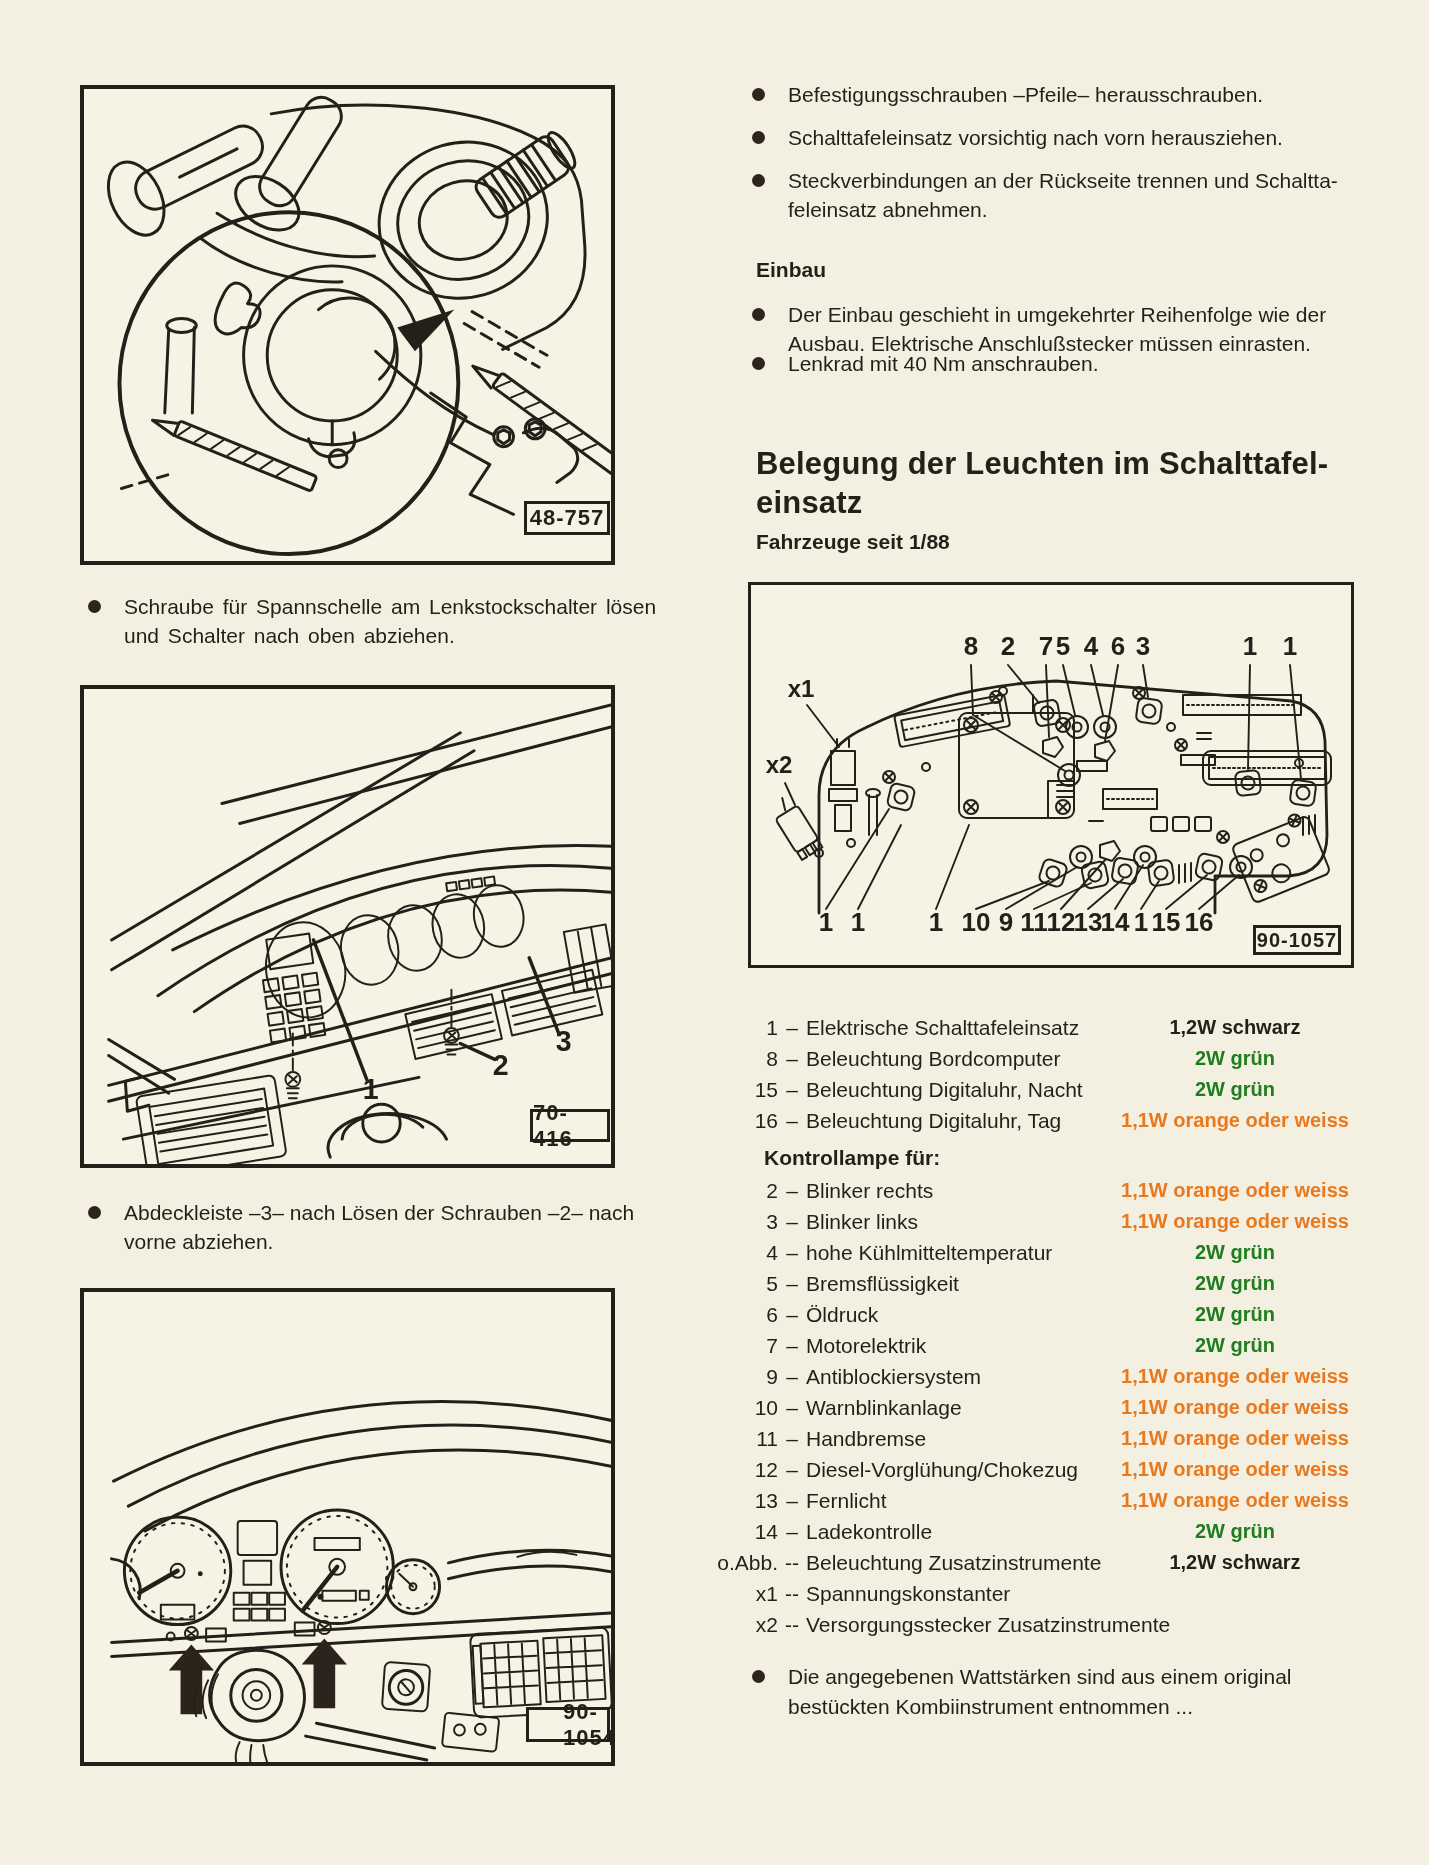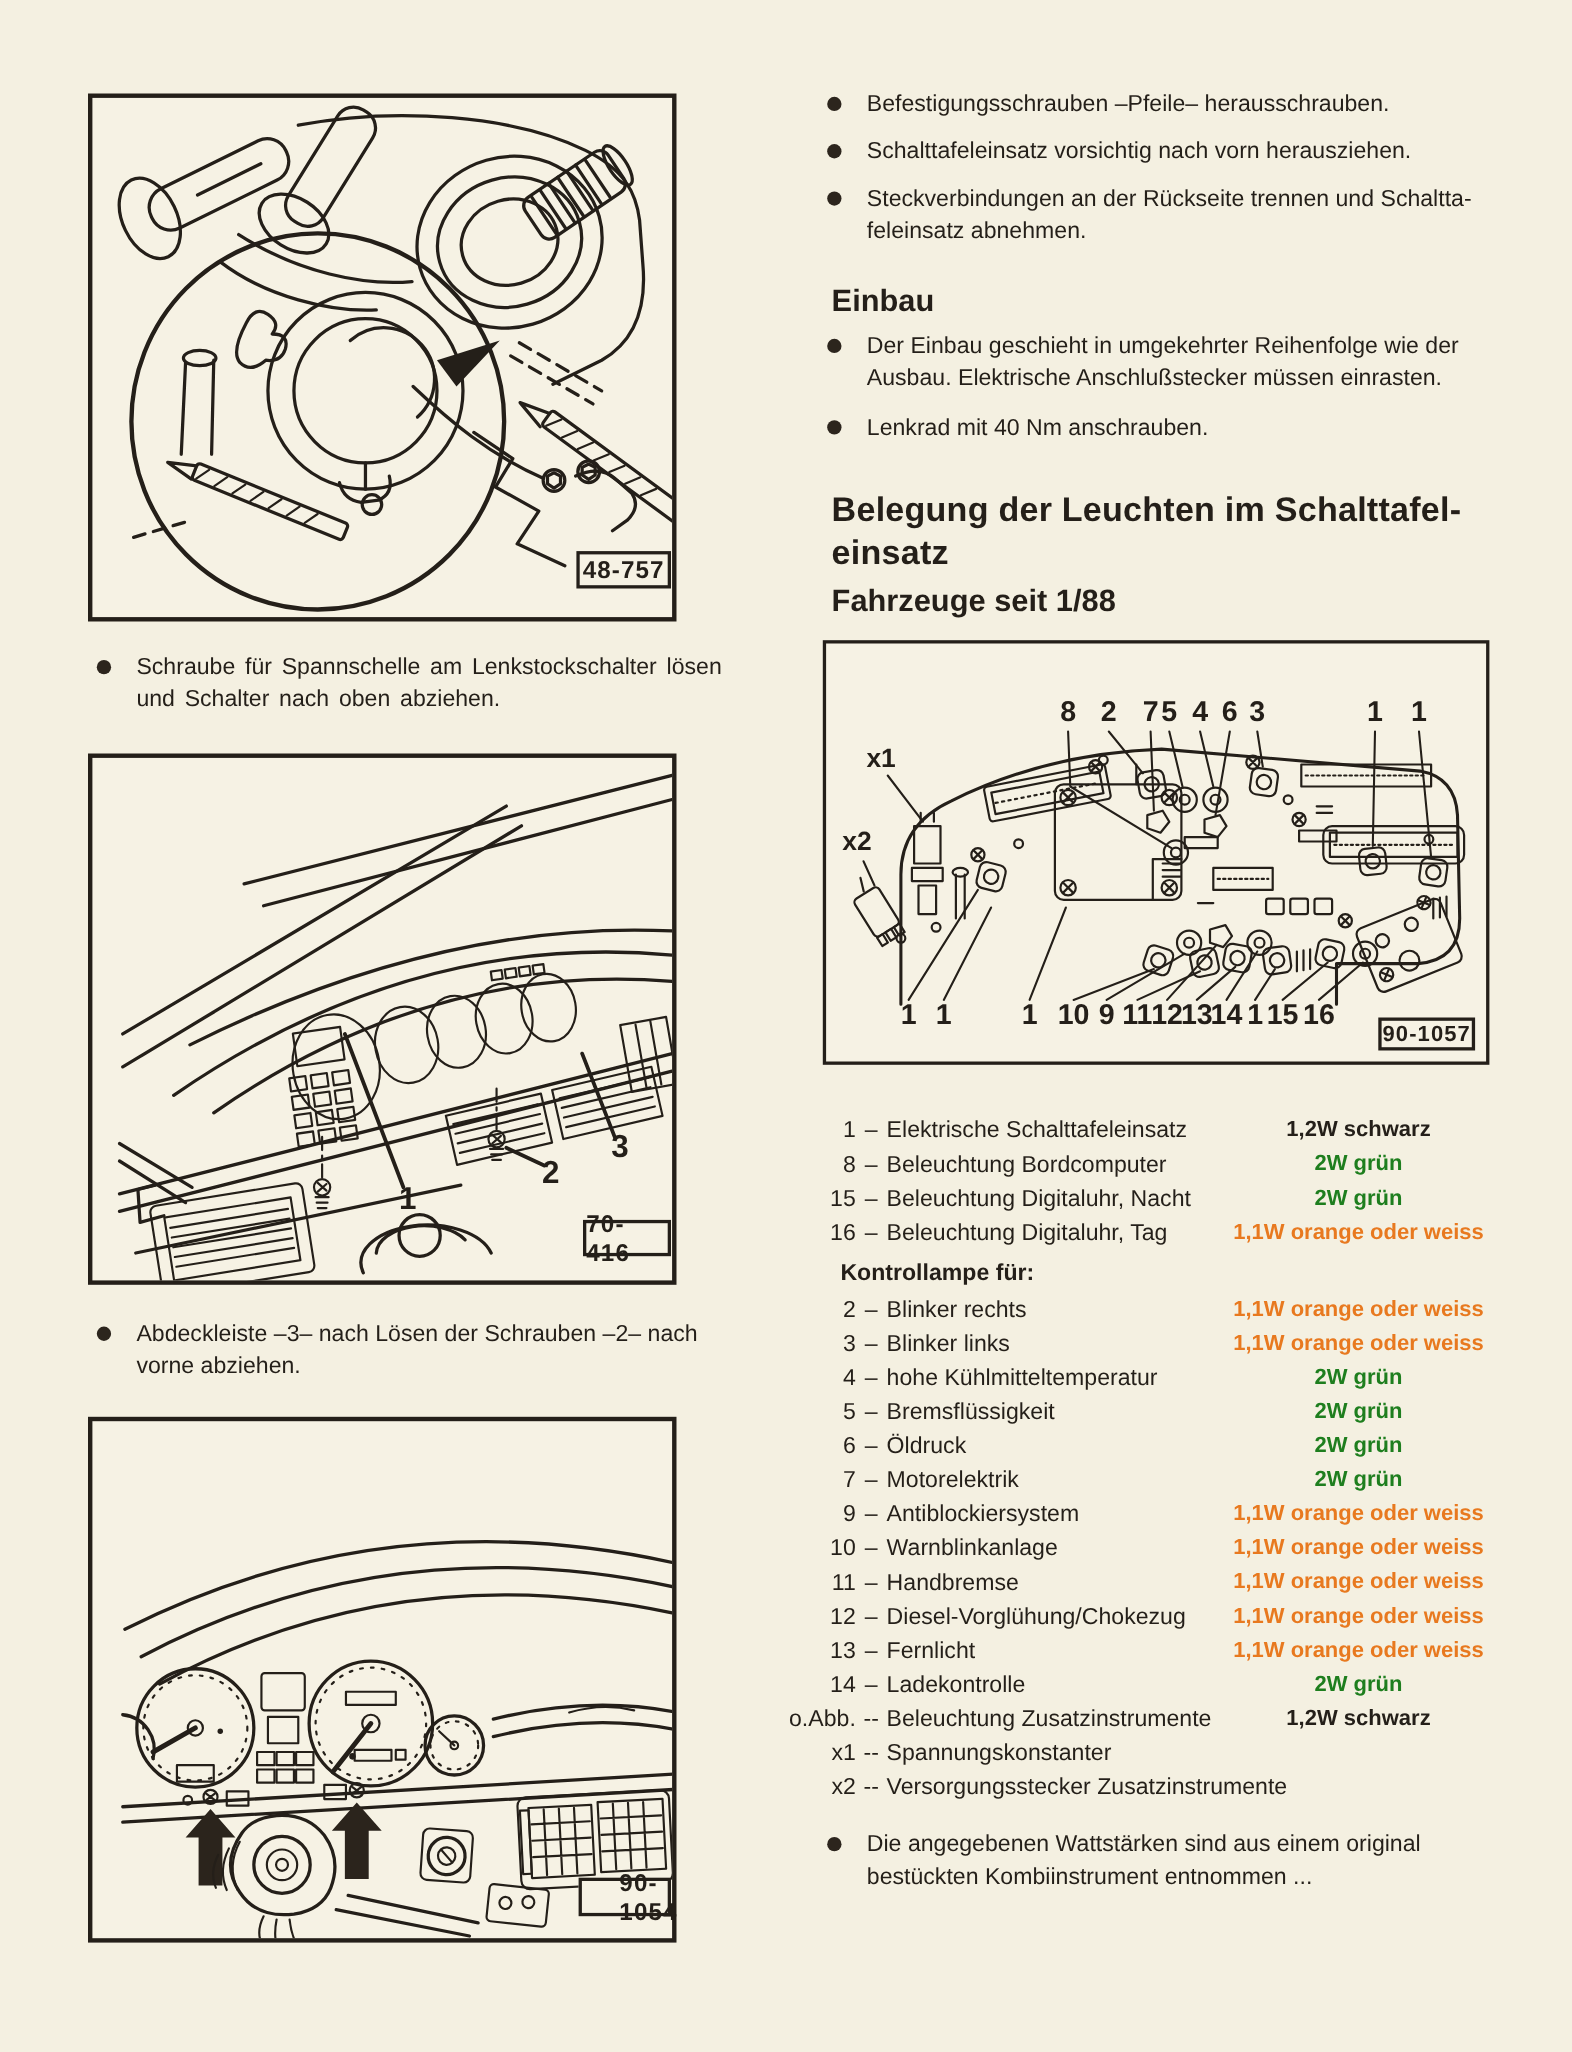--- a/index.html
+++ b/index.html
@@ -22,21 +22,21 @@
     font-size:22px; font-weight:600; letter-spacing:1px;
     display:flex; align-items:center; justify-content:center;
     box-sizing:border-box;
   }
   .callout{ font-family:"Liberation Sans",sans-serif; font-weight:bold; fill:#241f19; stroke:none; }
   
   .bullet{position:absolute; display:flex; align-items:flex-start;}
   .dot{flex:0 0 13px; width:13px; height:13px; border-radius:50%; background:#2c251d; margin-top:8px; margin-right:23px;}
   .btext{font-size:21px; line-height:29px; white-space:pre-line;}
   .caption .btext{width:576px;}
-  .h-small{position:absolute; font-size:28px; font-weight:bold;}
+  .h-small{position:absolute; font-size:21px; font-weight:bold;}
   .h-big{position:absolute; font-size:31px; line-height:39px; font-weight:bold; white-space:pre-line; letter-spacing:0.2px;}
   
   .legend{position:absolute; left:690px; top:1012px; width:692px;}
   .legend-row{position:relative; height:31px; display:flex; align-items:center; font-size:21px;}
   .legend-row .lnum{flex:0 0 88px; text-align:right;}
   .legend-row .lsep{flex:0 0 28px; text-align:center;}
   .legend-row .llabel{flex:1 1 auto;}
   .legend-row .lwatt{position:absolute; left:402px; top:0; width:286px; height:31px;
      display:flex; align-items:center; justify-content:center;
      font-size:20px; font-weight:bold;}
@@ -326,21 +326,21 @@
 feleinsatz abnehmen.</div>
   </div>
 
   <div class="h-small" style="left:756px; top:258px;">Einbau</div>
 
   <div class="bullet" style="left:752px; top:300px;">
     <span class="dot"></span>
     <div class="btext">Der Einbau geschieht in umgekehrter Reihenfolge wie der
 Ausbau. Elektrische Anschlußstecker müssen einrasten.</div>
   </div>
-  <div class="bullet" style="left:752px; top:374px;text-align:right;">
+  <div class="bullet" style="left:752px; top:349px;text-align:right;">
     <span class="dot"></span>
     <div class="btext">Lenkrad mit 40 Nm anschrauben.</div>
   </div>
 
   <div class="h-big" style="left:756px; top:444px;">Belegung der Leuchten im Schalttafel-
 einsatz</div>
   <div class="h-small" style="left:756px; top:530px;">Fahrzeuge seit 1/88</div>
 
   <div class="fig" style="left:748px; top:582px; width:606px; height:386px; border-width:3px;">
     <svg viewBox="0 0 600 380" preserveAspectRatio="none">

